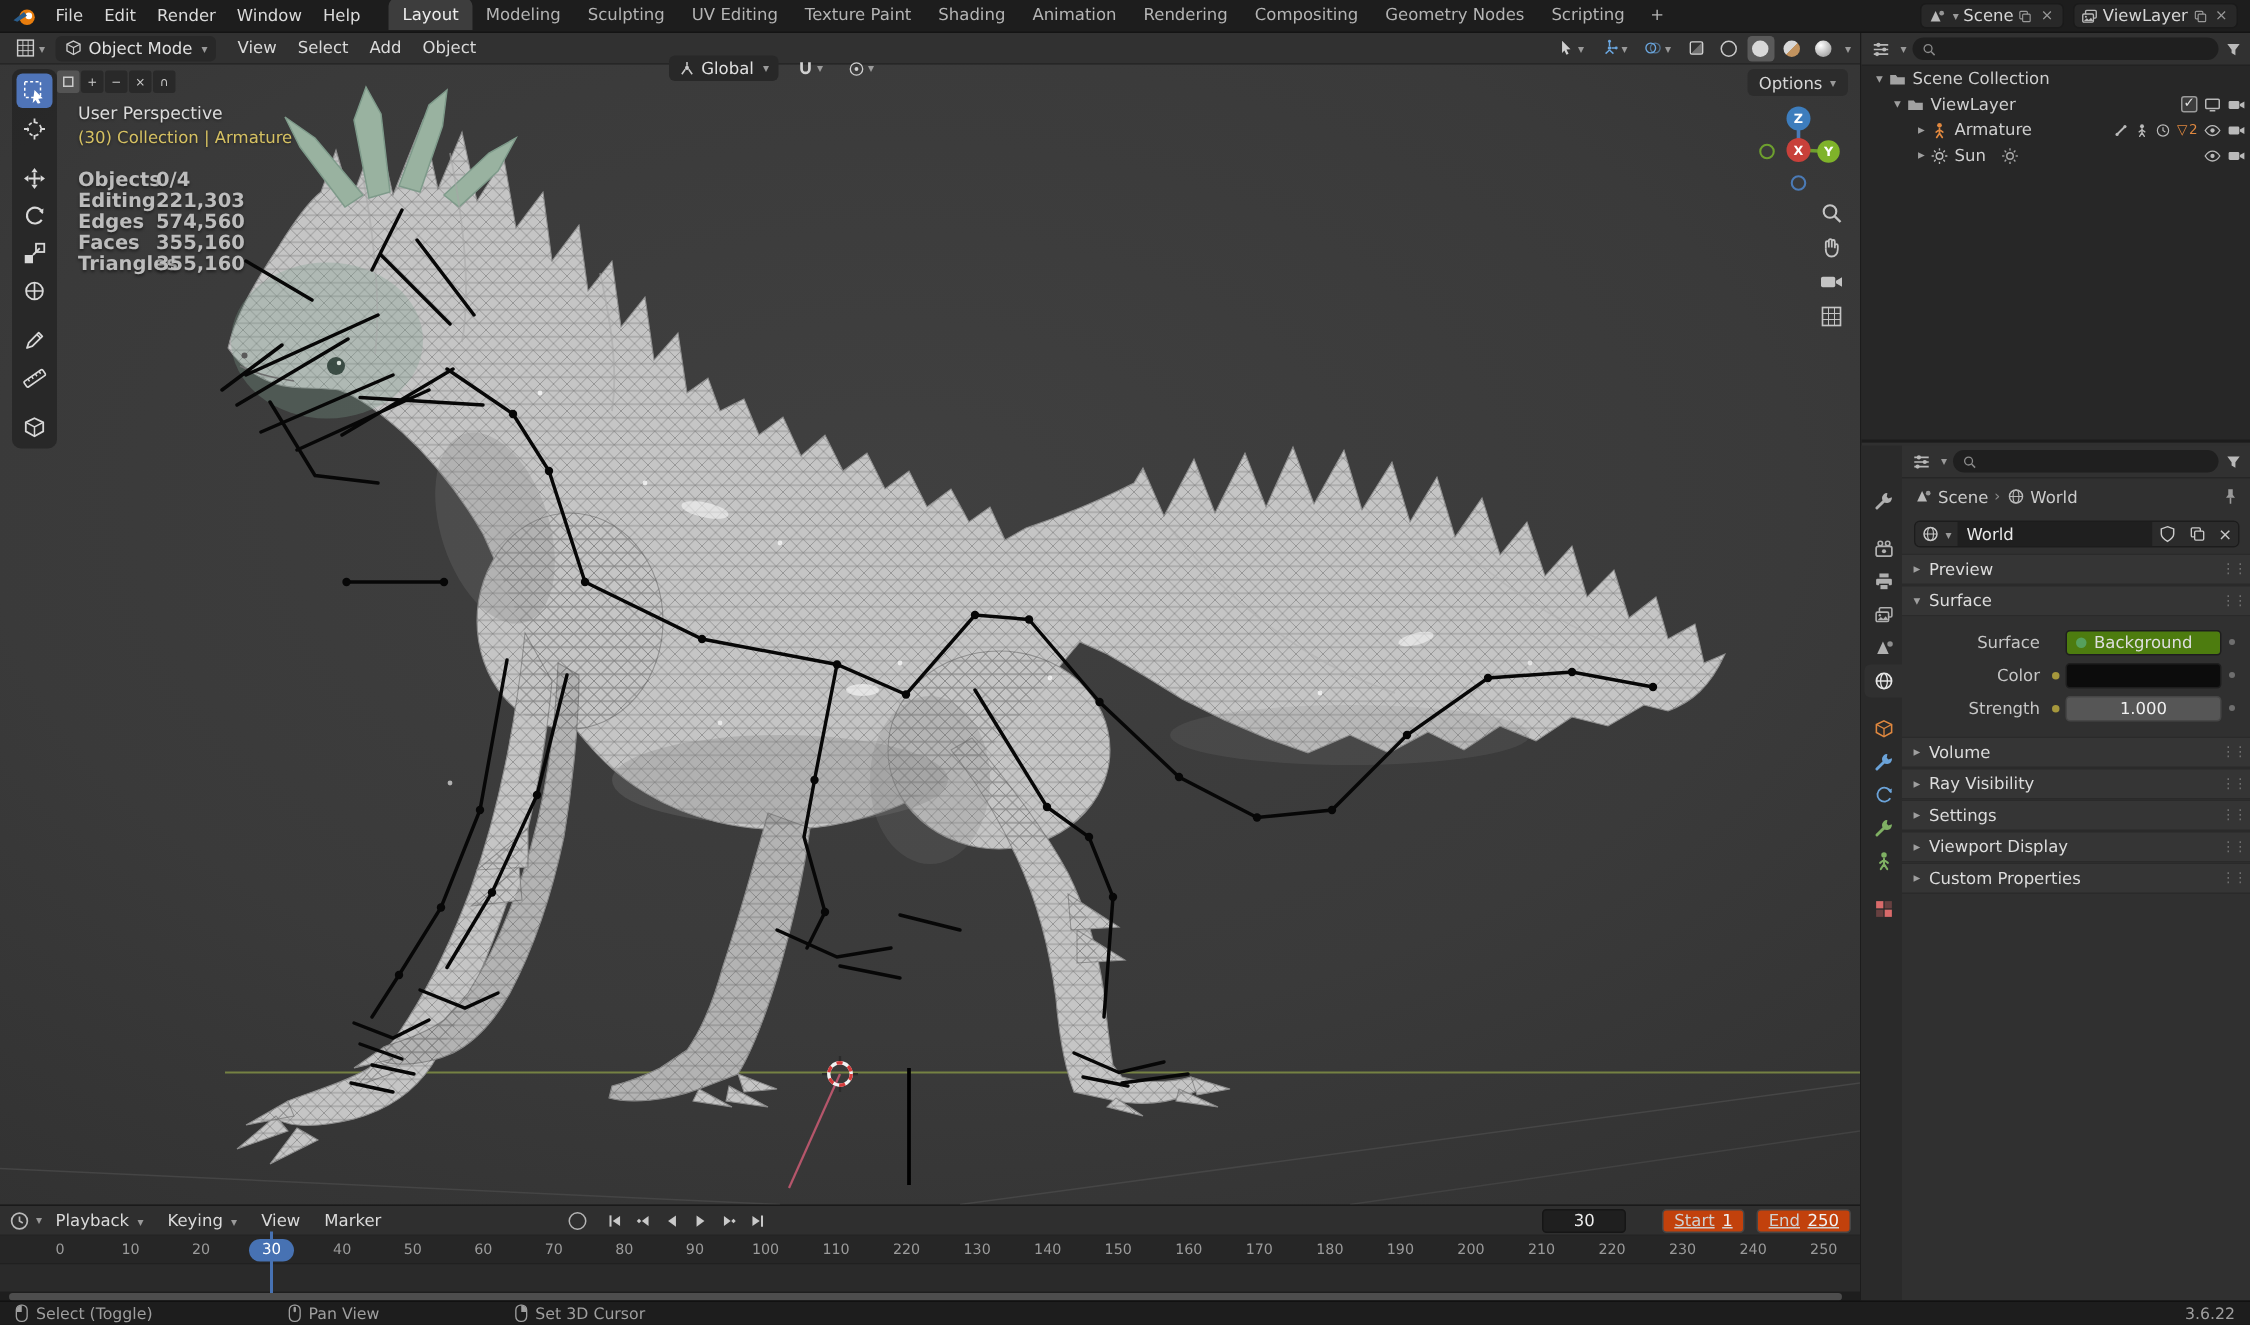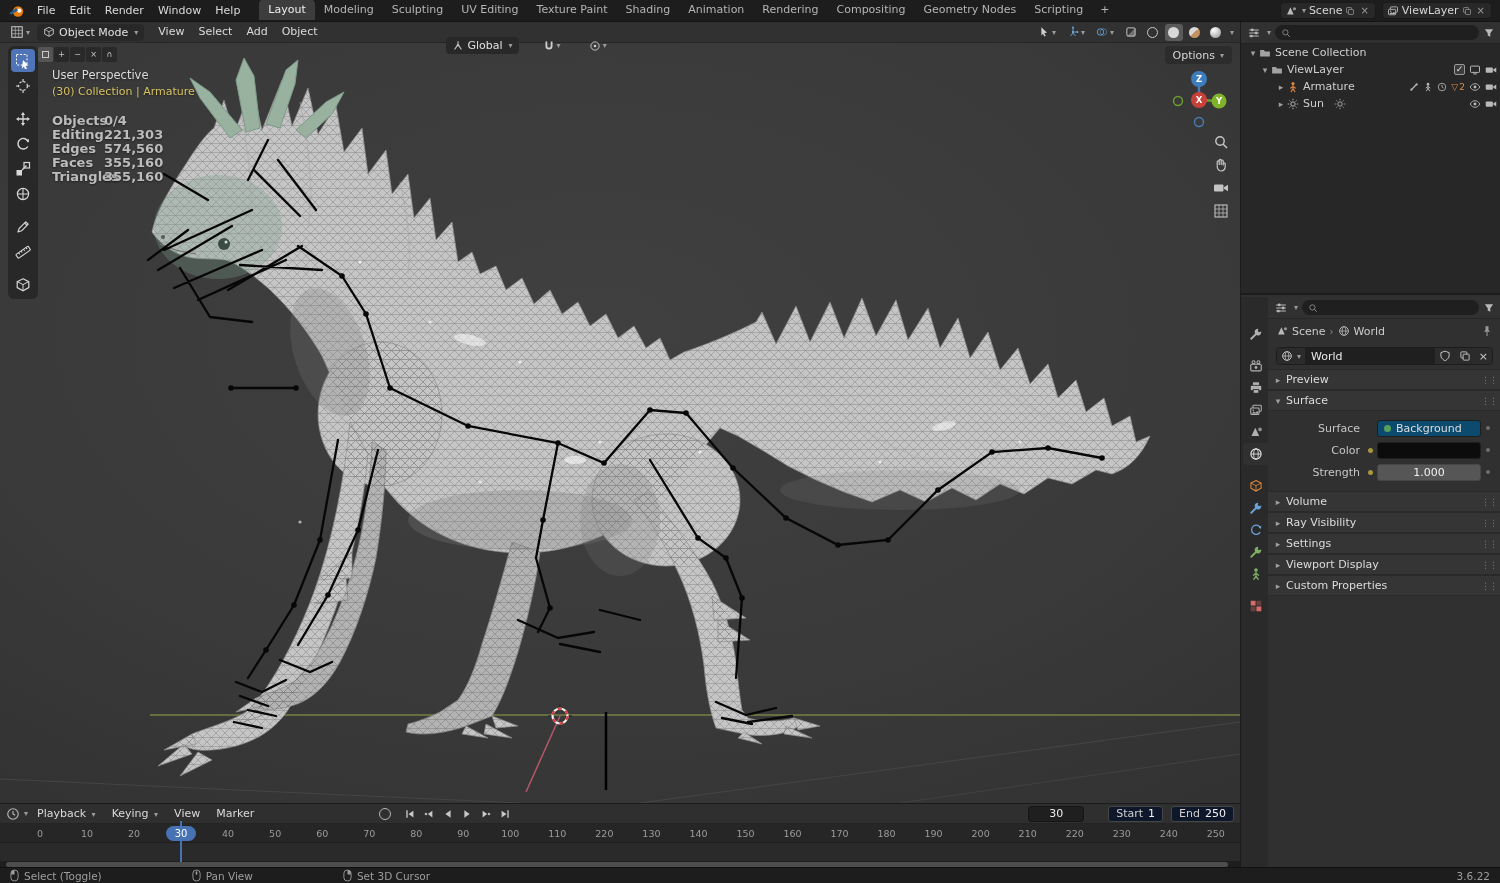--- a/index.html
+++ b/index.html
@@ -26,21 +26,21 @@
   .tb-x{color:#9a9a9a;font-size:10px;padding:0 2px;}
 
   
   .viewport{position:absolute;left:0;top:22px;width:1240px;height:781px;background:radial-gradient(1100px 650px at 48% 40%, #404040 0%, #3a3a3a 55%, #303030 100%);overflow:hidden;}
   .vp-header{position:absolute;left:0;top:0;width:1240px;height:21px;background:#313131;border-bottom:1px solid #262626;display:flex;align-items:center;padding:0 6px;gap:3px;z-index:30;}
   .hbtn{display:flex;align-items:center;height:17px;padding:0 4px;border-radius:3px;color:#cfcfcf;}
   .hbtn.blue{color:#6ba7e0;}
   .mode-pill{display:flex;align-items:center;gap:4px;background:#282828;border-radius:4px;height:17px;padding:0 6px;color:#e0e0e0;}
   .vp-menus{display:flex;margin-left:4px;}
   .vp-menus .menu-item{line-height:20px;}
-  .vph-center{display:flex;align-items:center;margin-left:118px;gap:20px;margin-top:27px;}
+  .vph-center{display:flex;align-items:center;margin-left:118px;gap:8px;margin-top:27px;}
   .vph-right{display:flex;align-items:center;margin-left:auto;gap:3px;}
   .shade-btn{width:18px;height:17px;display:flex;align-items:center;justify-content:center;border-radius:3px;}
   .shade-btn.active{background:#5a5a5a;}
   .sph{width:11px;height:11px;border-radius:50%;}
   .sph.wire{border:1px solid #c9c9c9;}
   .sph.solid{background:#d8d8d8;}
   .sph.mat{background:linear-gradient(135deg,#d8d8d8 50%,#c2935f 50%);}
   .sph.rend{background:radial-gradient(circle at 35% 30%,#ffffff,#8a8a8a);}
   .vp-row2{position:absolute;top:25px;left:38px;display:flex;gap:1px;z-index:25;}
   .smbtn{width:15px;height:15px;background:rgba(40,40,40,.9);display:flex;align-items:center;justify-content:center;border-radius:2px;color:#c9c9c9;font-size:8px;}
@@ -96,35 +96,35 @@
   .db-name{flex:1;background:#1f1f1f;height:100%;display:flex;align-items:center;padding:0 6px;color:#e8e8e8;}
   .panel-h{height:21px;display:flex;align-items:center;background:#353535;border-top:1px solid #2a2a2a;border-bottom:1px solid #2a2a2a;padding:0 4px;color:#dcdcdc;}
   .p-title{margin-left:2px;}
   .p-dots{margin-left:auto;color:#737373;font-size:9px;letter-spacing:-1px;}
   .panel-body{padding:6px 0 8px 0;background:#303030;}
   .prow{height:22px;display:flex;align-items:center;}
   .prow-label{width:100px;text-align:right;padding-right:8px;color:#c6c6c6;}
   .dec{width:5px;height:5px;border-radius:50%;background:#a5973c;margin-right:4px;flex:none;}
   .dec.hidden{visibility:hidden;}
   .pfield{width:104px;height:17px;border-radius:3px;display:flex;align-items:center;padding:0 6px;gap:5px;color:#dedede;}
-  .pfield.drop{background:#0c4a6e;border:1px solid #1e1e1e;}
+  .pfield.drop{background:#4d7c0f;border:1px solid #1e1e1e;}
   .pfield.swatch{background:#0c0c0c;border:1px solid #1e1e1e;}
   .pfield.num{background:#565656;justify-content:center;border:1px solid #464646;color:#f0f0f0;}
   .gdot{width:7px;height:7px;border-radius:50%;background:#56a05c;flex:none;}
   .dec2{width:4px;height:4px;border-radius:50%;background:#6e6e6e;margin-left:5px;flex:none;}
 
   
   .timeline{position:absolute;left:0;top:803px;width:1240px;height:64px;background:#2b2b2b;border-top:1px solid #1a1a1a;}
   .tl-header{height:20px;background:#2f2f2f;display:flex;align-items:center;padding:0 6px;gap:2px;border-bottom:1px solid #242424;}
   .tl-transport{display:flex;align-items:center;gap:2px;margin-left:116px;}
   .tr-btn{width:17px;height:16px;display:flex;align-items:center;justify-content:center;color:#c9c9c9;border-radius:3px;}
   .autokey{width:12px;height:12px;border-radius:50%;border:1.5px solid #b5b5b5;margin-right:8px;}
   .tl-fields{margin-left:auto;display:flex;align-items:center;gap:4px;}
   .frame-field{width:56px;height:16px;background:#1f1f1f;border:1px solid #161616;border-radius:3px;color:#ececec;display:flex;align-items:center;justify-content:center;}
-  .range-pill{height:16px;background:#0f172a;border:1px solid #464646;border-radius:3px;display:flex;align-items:center;padding:0 7px;gap:5px;margin-left:4px;}
+  .range-pill{height:16px;background:#c2410c;border:1px solid #464646;border-radius:3px;display:flex;align-items:center;padding:0 7px;gap:5px;margin-left:4px;text-decoration:underline;}
   .range-pill .rl{color:#cfcfcf;}
   .range-pill .rv{color:#f2f2f2;}
   .tl-ruler{position:relative;height:19px;background:#262626;border-bottom:1px solid #202020;}
   .ticks{position:absolute;left:40px;top:0;width:1176px;height:19px;display:flex;justify-content:space-between;align-items:center;}
   .tick{width:0;display:flex;justify-content:center;}
   .tick-t{font-size:9.5px;color:#9b9b9b;white-space:nowrap;}
   .playhead-chip{position:absolute;left:166px;top:2px;width:30px;height:15px;background:#4772b3;border-radius:8px;color:#fff;display:flex;align-items:center;justify-content:center;font-size:10px;z-index:5;}
   .playhead-line{position:absolute;left:180px;top:17px;width:2px;height:41px;background:#4772b3;z-index:4;}
   .tl-tracks{position:relative;height:18px;background:#2a2a2a;}
   .tl-scroll{position:relative;height:7px;background:#1e1e1e;}

